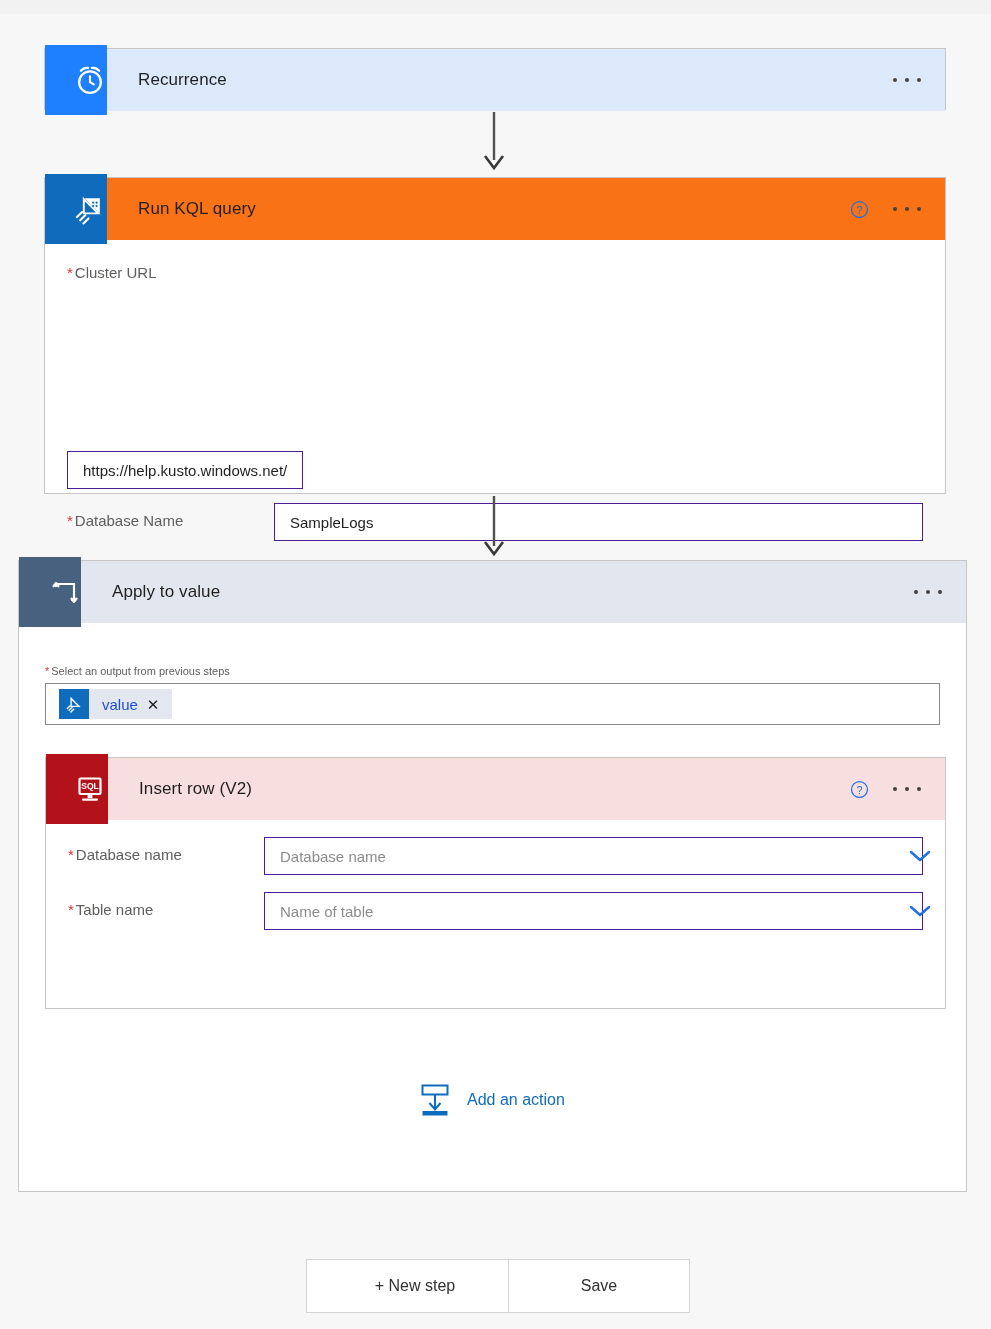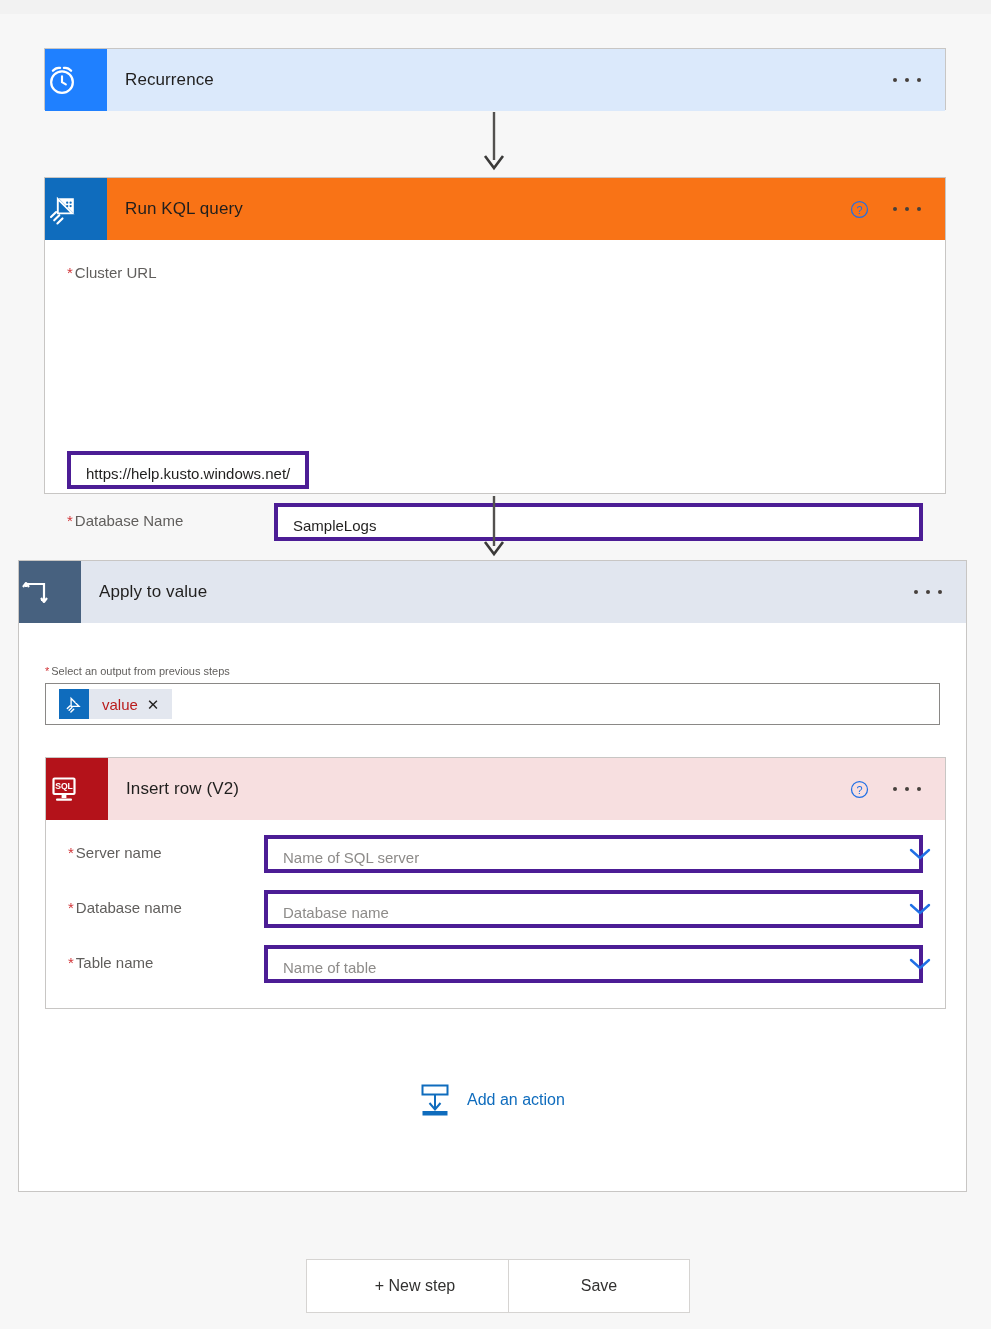--- a/index.html
+++ b/index.html
@@ -36,28 +36,29 @@
     background: #ffffff;
     border: 1px solid #c8c6c4;
     box-sizing: border-box;
   }
   .card-header {
     position: relative;
     height: 62px;
     display: flex;
     align-items: center;
     box-sizing: border-box;
+    gap: 13px;
   }
   .icon-tile {
     width: 62px;
-    height: 62px;
+    height: 70px;
     flex: 0 0 62px;
     display: flex;
     align-items: center;
-    justify-content: flex-start;
+    justify-content: flex-end;
     box-sizing: border-box;
   }
   .card-title {
     margin-left: 18px;
     font-size: 17px;
     color: #201f1e;
     letter-spacing: .1px;
     white-space: nowrap;
   }
   .header-actions {
@@ -103,21 +104,21 @@
   }
   .req {
     color: #d13438;
     margin-right: 2px;
   }
   .field-control {
     flex: 1 1 auto;
     position: relative;
   }
   .text-input {
-    border: 4px solid #4c1d95;
+    border: 1px solid #4c1d95;
     background: #fff;
     height: 38px;
     line-height: 38px;
     padding: 0 15px;
     font-size: 15px;
     color: #201f1e;
     box-sizing: border-box;
     width: 100%;
   }
   .text-input.placeholder { color: #8d8b89; }
@@ -171,21 +172,21 @@
   .token-icon {
     width: 30px; height: 30px;
     background: #0f6cbd;
     display: flex;
     align-items: center;
     justify-content: center;
     flex: 0 0 30px;
   }
   .token-label {
     font-size: 15px;
-    color: #b91c1c;
+    color: #1d4ed8;
     padding: 0 7px 0 13px;
   }
   .token-x {
     font-size: 15px;
     color: #201f1e;
     padding: 0 13px 0 2px;
     line-height: 1;
     cursor: pointer;
   }
 
@@ -376,31 +377,20 @@
         </svg>
         <div class="ellipsis">
             <i></i>
             <i></i>
             <i></i>
           </div>
       </div>
     </div>
 
     <div class="card-body">
-      <div class="form-row" style="padding-top:15px;">
-        <div class="field-label">
-          <span class="req">*</span><span>Server name</span>
-        </div>
-        <div class="field-control" style="padding-right:22px;">
-          <div class="text-input placeholder">Name of SQL server</div>
-          <svg class="dropdown-chevron" viewBox="0 0 22 13">
-            <path d="M2 2.5 L11 10.5 L20 2.5" fill="none" stroke="#1f6fe5" stroke-width="2.4" stroke-linecap="round" stroke-linejoin="round"></path>
-          </svg>
-        </div>
-      </div>
 
       <div class="form-row" style="padding-top:17px;">
         <div class="field-label">
           <span class="req">*</span><span>Database name</span>
         </div>
         <div class="field-control" style="padding-right:22px;">
           <div class="text-input placeholder">Database name</div>
           <svg class="dropdown-chevron" viewBox="0 0 22 13">
             <path d="M2 2.5 L11 10.5 L20 2.5" fill="none" stroke="#1f6fe5" stroke-width="2.4" stroke-linecap="round" stroke-linejoin="round"></path>
           </svg>

